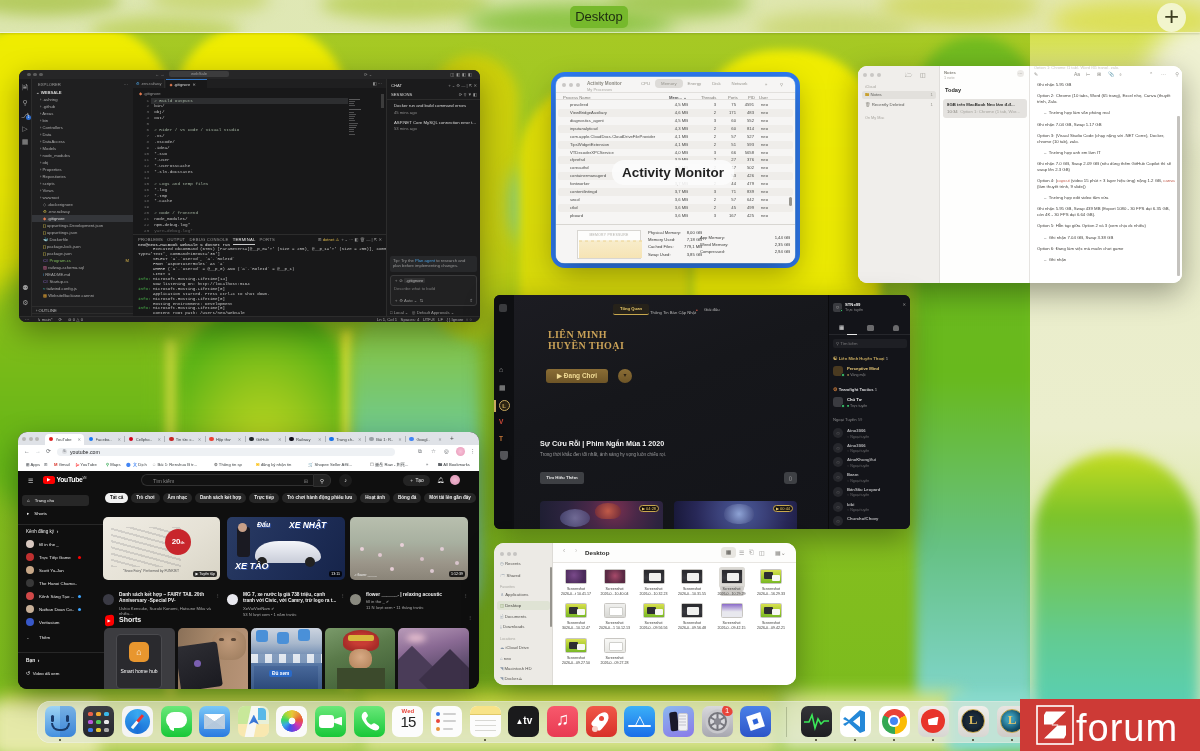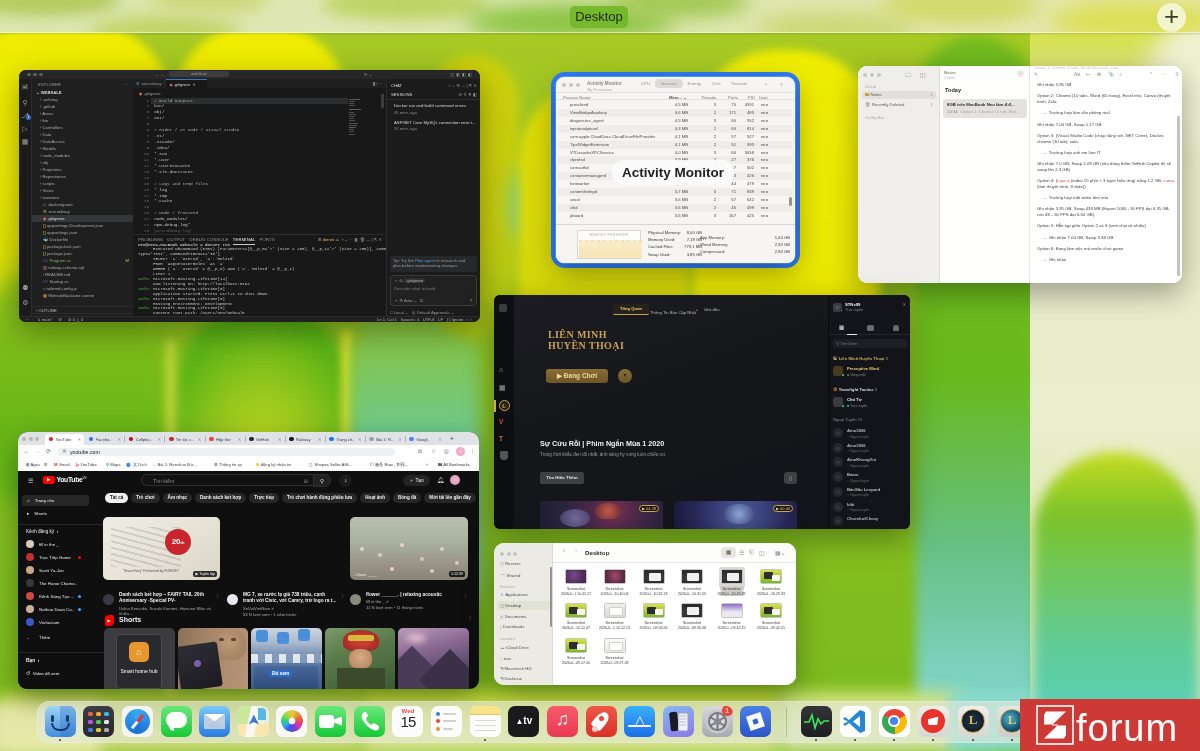--- a/index.html
+++ b/index.html
@@ -659,20 +659,31 @@
   </div>
 
   <div id="chips" class="abs" style="left:87px;top:61px;width:374px;height:16px;white-space:nowrap;overflow:hidden"><span style="display:inline-block;background:#f1f1f1;color:#0f0f0f;height:10px;line-height:10px;padding:0 5px;border-radius:5px;margin-right:3px;font-size:4.6px;font-weight:700">Tất cả</span><span style="display:inline-block;background:#272727;color:#f1f1f1;height:10px;line-height:10px;padding:0 5px;border-radius:5px;margin-right:3px;font-size:4.6px;font-weight:700">Trò chơi</span><span style="display:inline-block;background:#272727;color:#f1f1f1;height:10px;line-height:10px;padding:0 5px;border-radius:5px;margin-right:3px;font-size:4.6px;font-weight:700">Âm nhạc</span><span style="display:inline-block;background:#272727;color:#f1f1f1;height:10px;line-height:10px;padding:0 5px;border-radius:5px;margin-right:3px;font-size:4.6px;font-weight:700">Danh sách kết hợp</span><span style="display:inline-block;background:#272727;color:#f1f1f1;height:10px;line-height:10px;padding:0 5px;border-radius:5px;margin-right:3px;font-size:4.6px;font-weight:700">Trực tiếp</span><span style="display:inline-block;background:#272727;color:#f1f1f1;height:10px;line-height:10px;padding:0 5px;border-radius:5px;margin-right:3px;font-size:4.6px;font-weight:700">Trò chơi hành động phiêu lưu</span><span style="display:inline-block;background:#272727;color:#f1f1f1;height:10px;line-height:10px;padding:0 5px;border-radius:5px;margin-right:3px;font-size:4.6px;font-weight:700">Hoạt ảnh</span><span style="display:inline-block;background:#272727;color:#f1f1f1;height:10px;line-height:10px;padding:0 5px;border-radius:5px;margin-right:3px;font-size:4.6px;font-weight:700">Bóng đá</span><span style="display:inline-block;background:#272727;color:#f1f1f1;height:10px;line-height:10px;padding:0 5px;border-radius:5px;margin-right:3px;font-size:4.6px;font-weight:700">Mới tải lên gần đây</span><span style="display:inline-block;background:#272727;color:#f1f1f1;height:10px;line-height:10px;padding:0 5px;border-radius:5px;margin-right:3px;font-size:4.6px;font-weight:700">Đá</span></div>
 
   <div class="abs" style="left:85px;top:85px;width:117px;height:63px;border-radius:5px;background:linear-gradient(145deg,#efece4 0%,#e6e2d6 55%,#d8d4c6 100%);overflow:hidden">
     <div class="abs" style="left:8px;top:10px;width:70px;height:40px;background:repeating-linear-gradient(15deg,rgba(90,90,100,.18) 0 2px,rgba(0,0,0,0) 2px 6px)"></div>
     <div class="abs" style="left:62px;top:12px;width:26px;height:26px;border-radius:50%;background:#c8252c;color:#fff;font-weight:700;font-size:8px;text-align:center;line-height:26px">20<span style="font-size:4px">th</span></div>
     <div class="abs" style="left:20px;bottom:7px;color:#555;font-size:3.4px">“Snow Fairy” Performed by FUNKIST</div>
     <div class="abs" style="right:3px;bottom:3px;background:rgba(0,0,0,.8);color:#fff;border-radius:2px;padding:1px 2px;font-size:3.6px">▶ Tuyển tập</div>
   </div>
+  <div class="abs" style="left:209px;top:85px;width:118px;height:63px;border-radius:5px;background:linear-gradient(120deg,#2a3c64 0%,#20305a 45%,#16244a 100%);overflow:hidden">
+    <div class="abs" style="left:28px;top:24px;width:66px;height:22px;background:linear-gradient(180deg,#f4f6fa,#c8ccd8);border-radius:40% 45% 20% 20%/70% 80% 30% 30%"></div>
+    <div class="abs" style="left:30px;top:40px;width:10px;height:10px;border-radius:50%;background:#222"></div>
+    <div class="abs" style="left:78px;top:40px;width:10px;height:10px;border-radius:50%;background:#222"></div>
+    <div class="abs" style="left:10px;top:10px;width:13px;height:30px;background:#1a1a22;border-radius:3px"></div>
+    <div class="abs" style="left:11px;top:6px;width:9px;height:9px;border-radius:50%;background:#c8a088"></div>
+    <div class="abs" style="left:30px;top:4px;color:#fff;font-weight:700;font-size:7px;font-style:italic;text-shadow:1px 1px 0 #3050a0">Đấu</div>
+    <div class="abs" style="left:62px;top:3px;color:#fff;font-weight:700;font-size:8.5px;font-style:italic;text-shadow:1px 1px 0 #3050a0">XE NHẬT</div>
+    <div class="abs" style="left:8px;top:44px;color:#fff;font-weight:700;font-size:9px;font-style:italic;text-shadow:1px 1px 0 #3050a0">XE TÀO</div>
+    <div class="abs" style="right:3px;bottom:3px;background:rgba(0,0,0,.8);color:#fff;border-radius:2px;padding:1px 2px;font-size:3.6px">13:11</div>
+  </div>
   <div class="abs" style="left:332px;top:85px;width:118px;height:63px;border-radius:5px;background:linear-gradient(180deg,#b8bfae 0%,#a8b0a0 40%,#9a9488 75%,#8a8478 100%);overflow:hidden">
     <div class="abs" style="left:10px;top:30px;width:4px;height:4px;border-radius:50%;background:#e8d0d8;box-shadow:18px 6px 0 #e0c8d0,40px -4px 0 #e8d0d8,60px 10px 0 #d8c0c8,80px 0 0 #e0ccd4,95px 14px 0 #d8c4cc,30px 20px 0 #e4ccd4,70px 22px 0 #dcc8d0"></div>
     <div class="abs" style="left:4px;bottom:3px;color:#eee;font-size:3.4px">♫ flower _____</div>
     <div class="abs" style="right:3px;bottom:3px;background:rgba(0,0,0,.8);color:#fff;border-radius:2px;padding:1px 2px;font-size:3.6px">1:12:39</div>
   </div>
 
   <div class="abs" style="left:85px;top:160px;width:117px">
     <span class="abs" style="left:0;top:2px;width:11px;height:11px;border-radius:50%;background:#3a3a44"></span>
     <div class="abs" style="left:16px;top:0;width:94px;color:#f1f1f1;font-weight:700;font-size:4.8px;line-height:6px">Danh sách kết hợp – FAIRY TAIL 20th Anniversary -Special PV-</div>
     <div class="abs" style="left:16px;top:13.5px;width:94px;color:#aaa;font-size:4.2px;line-height:5.4px">Ushio Kensuke, Suzuki Konomi, Hatsune Miku và nhiều...</div>

